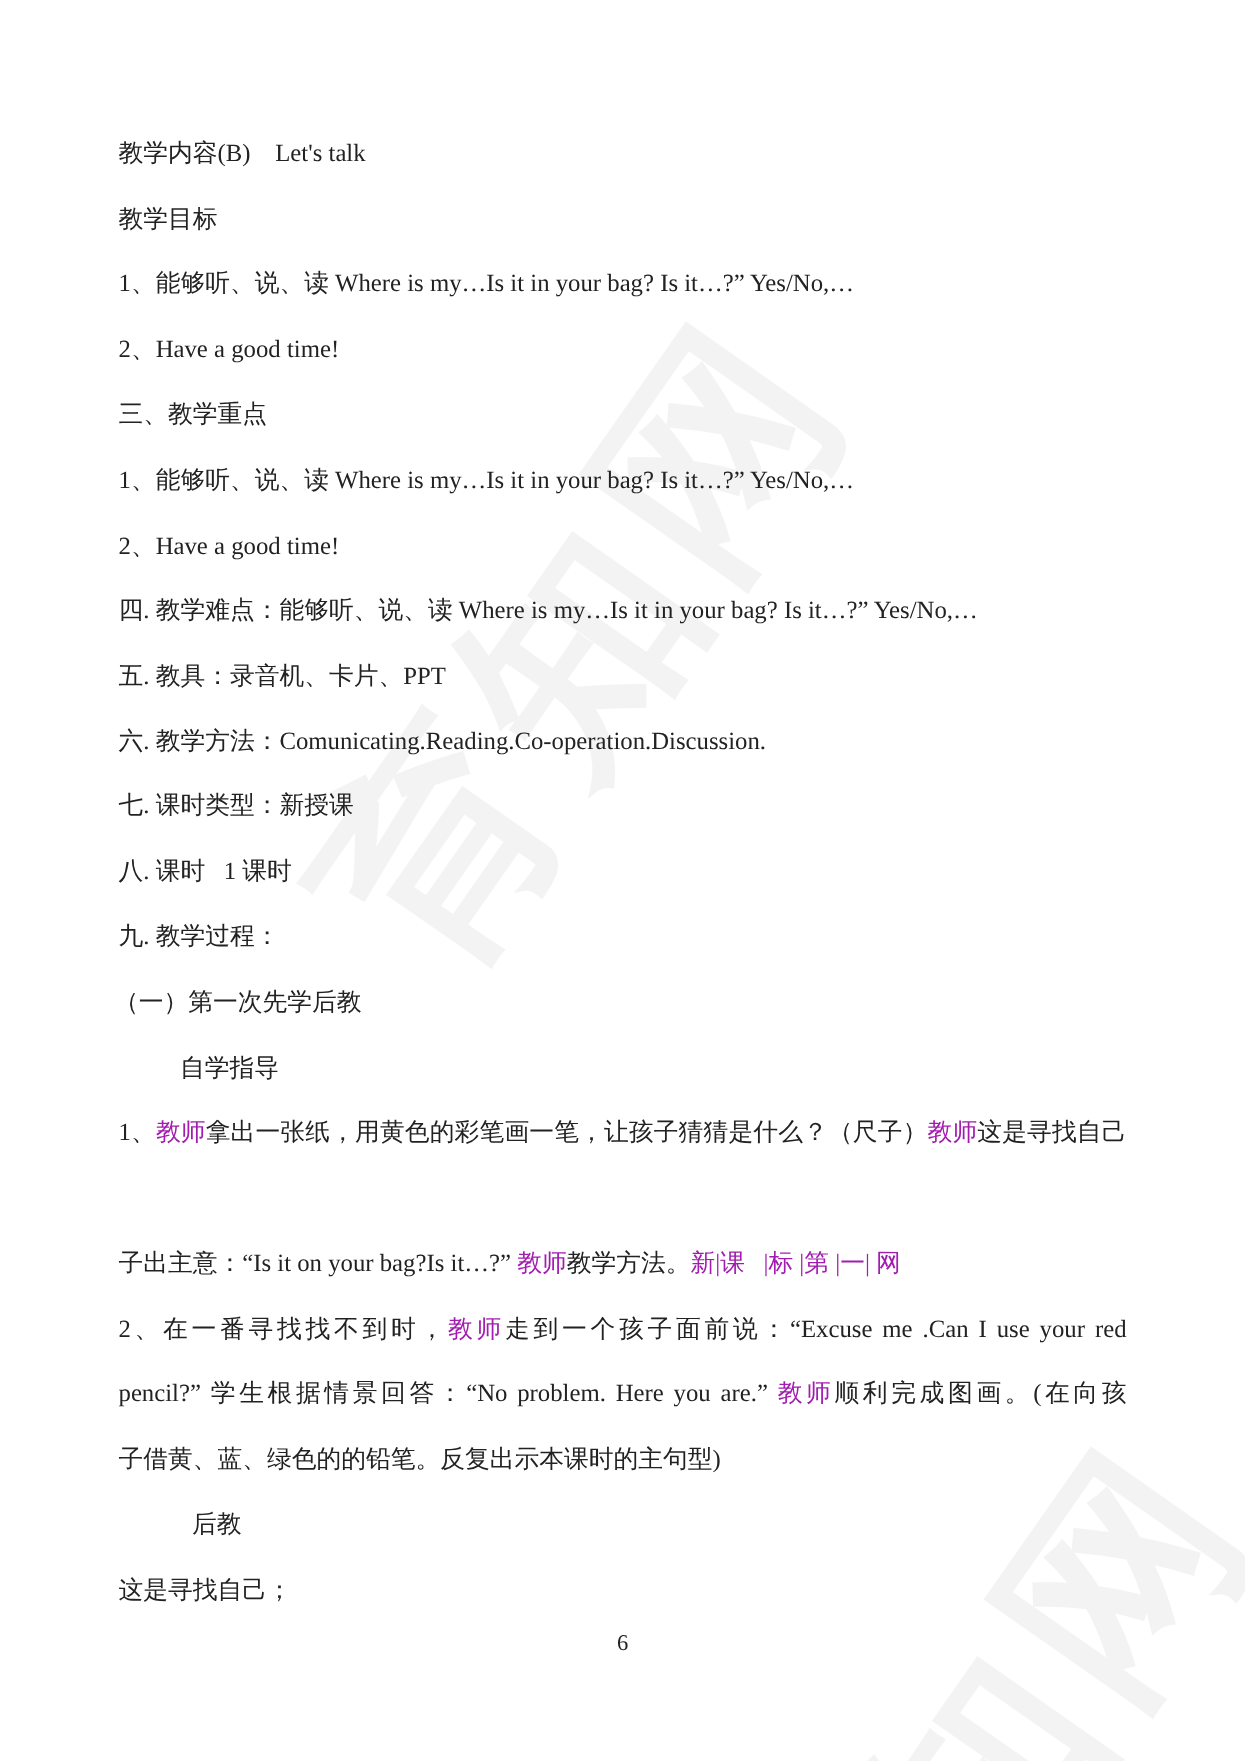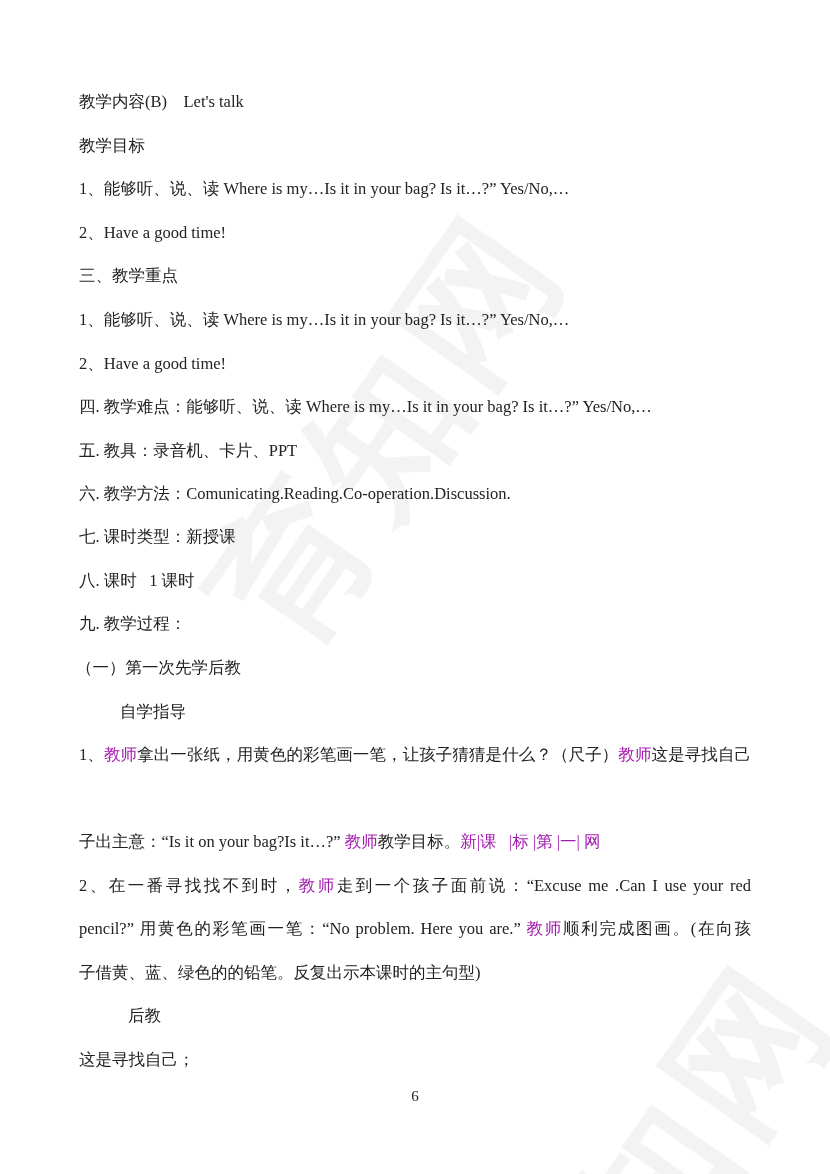--- a/index.html
+++ b/index.html
@@ -84,28 +84,28 @@
   <div class="line" style="top:526px">七. 课时类型：新授课</div>
   <div class="line" style="top:570px">八. 课时&nbsp;&nbsp; 1 课时</div>
   <div class="line" style="top:613px">九. 教学过程：</div>
   <div class="line" style="top:657px; left:76px">（一）第一次先学后教</div>
   <div class="line" style="top:701px; left:120px">自学指导</div>
 
   <div class="line justified" style="top:744px">
     <span>1、</span><span class="grey">教师</span><span>拿出一张纸，用黄色的彩笔画一笔，让孩子猜猜是什么？（尺子）</span><span class="grey">教师</span><span>这是寻找自己</span>
   </div>
   <div class="line" style="top:831px">
-    <span>子出主意：“Is it on your bag?Is it…?” </span><span class="grey">教师</span><span>教学目标。</span><span class="grey">新|课&nbsp;&nbsp; |标 |第 |一| 网</span>
+    <span>子出主意：“Is it on your bag?Is it…?” </span><span class="grey">教师</span><span>教学方法。</span><span class="grey">新|课&nbsp;&nbsp; |标 |第 |一| 网</span>
   </div>
 
   <div class="line justified" style="top:875px">
     <span>2、在一番寻找找不到时，</span><span class="grey">教师</span><span>走到一个孩子面前说：“Excuse me .Can I use your red</span>
   </div>
   <div class="line justified" style="top:918px">
-    <span>pencil?” 用黄色的彩笔画一笔：“No problem. Here you are.” </span><span class="grey">教师</span><span>顺利完成图画。(在向孩</span>
+    <span>pencil?” 学生根据情景回答：“No problem. Here you are.” </span><span class="grey">教师</span><span>顺利完成图画。(在向孩</span>
   </div>
   <div class="line" style="top:962px">子借黄、蓝、绿色的的铅笔。反复出示本课时的主句型)</div>
 
   <div class="line" style="top:1005px; left:128px">后教</div>
   <div class="line" style="top:1049px">这是寻找自己；</div>
 
   <div class="page-number">6</div>
 </div>
 
 </body></html>

